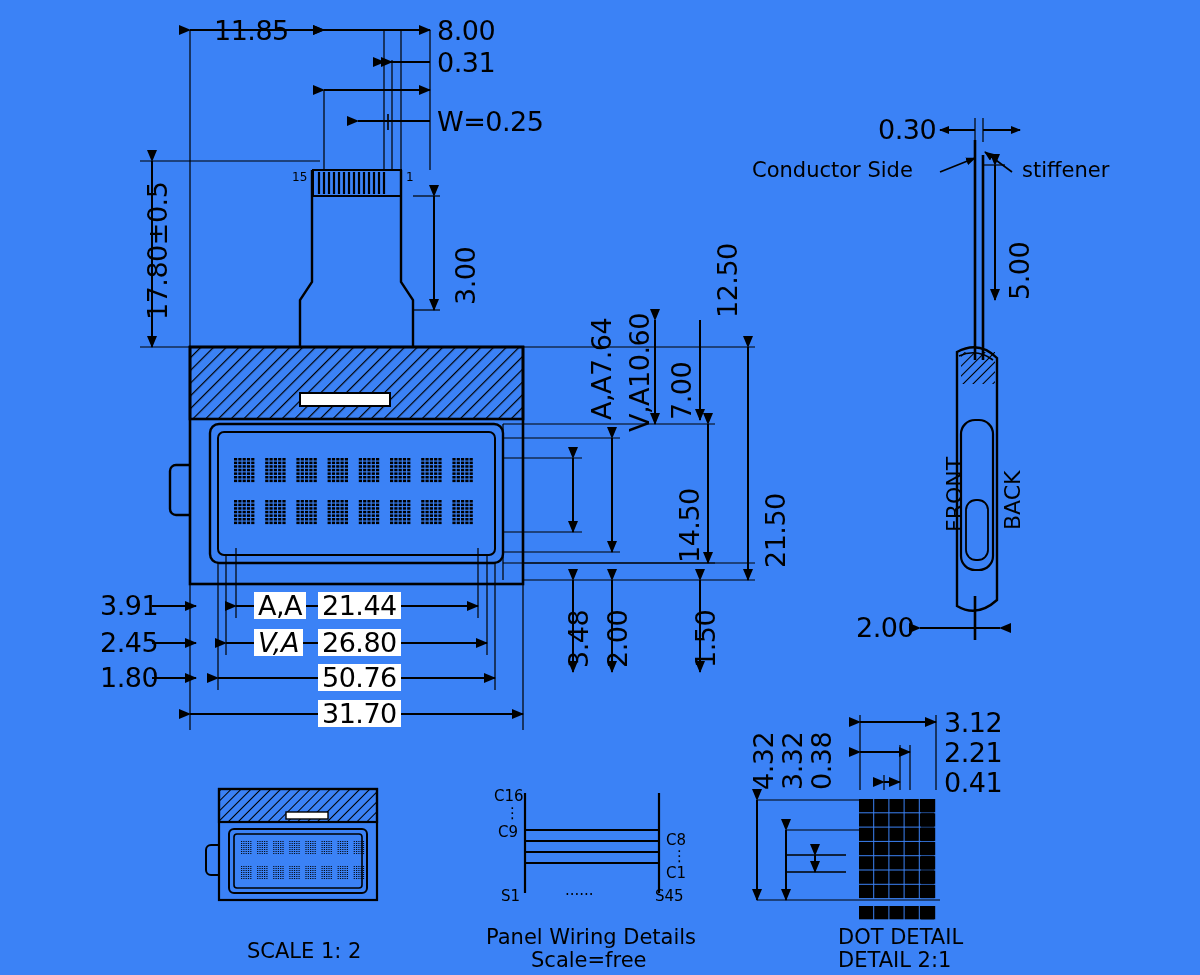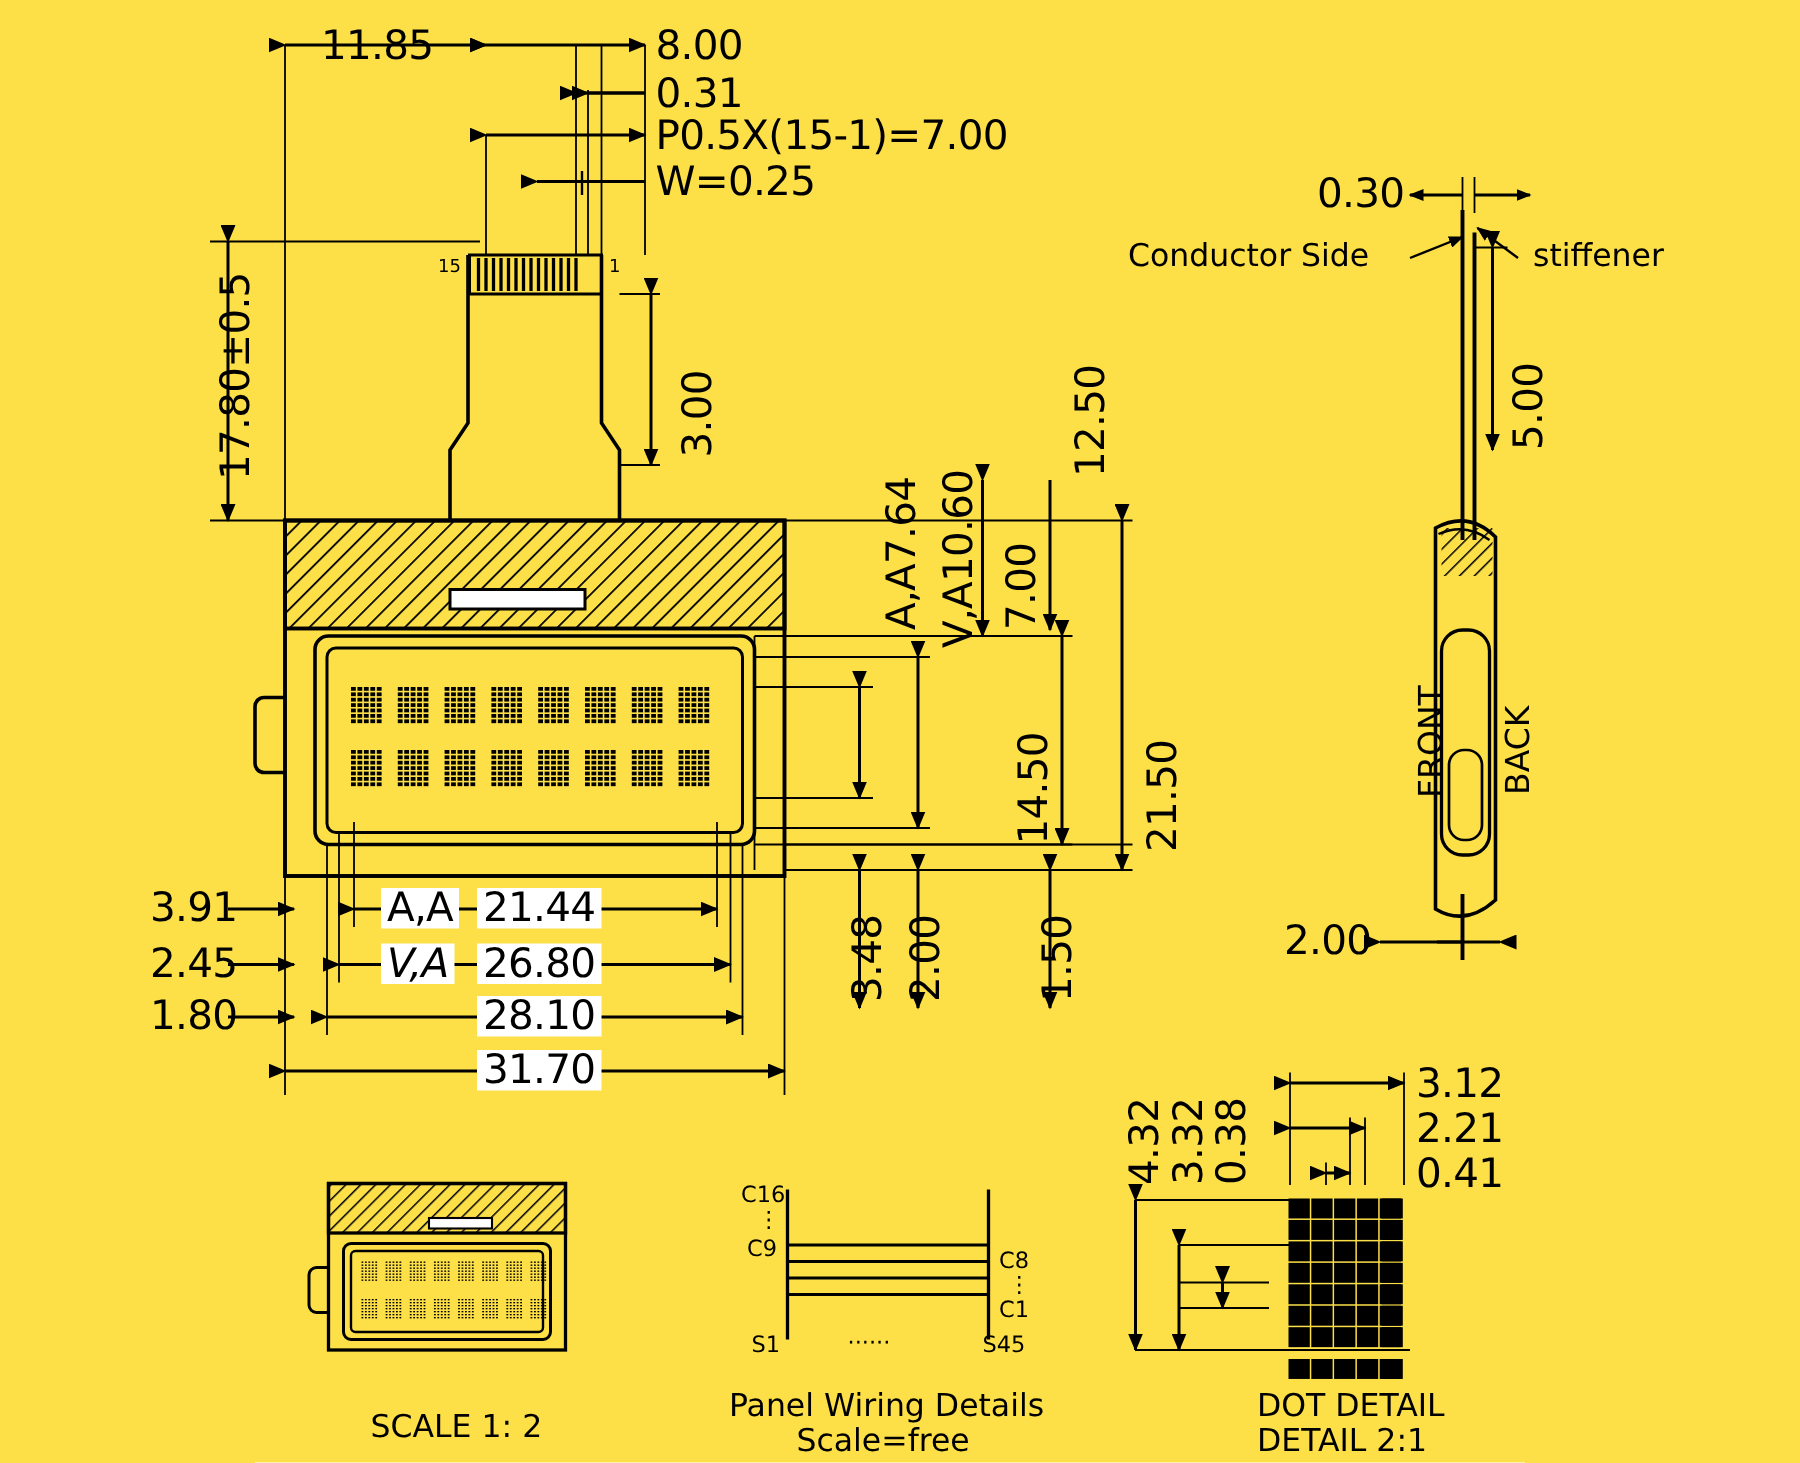--- a/index.html
+++ b/index.html
@@ -7,21 +7,21 @@
     padding: 0;
     background: #ffffff;
   }
   body {
     font-family: "DejaVu Sans", sans-serif;
   }
   #sheet {
     position: relative;
     width: 1200px;
     height: 975px;
-    background: #fde047;
+    background: #3b82f6;
     overflow: hidden;
   }
   #sheet svg {
     position: absolute;
     left: 0;
     top: 0;
   }
   .lbl {
     position: absolute;
     font-family: "DejaVu Sans", sans-serif;
@@ -1418,21 +1418,20 @@
       <line x1="884" y1="775" x2="884" y2="790" stroke-width="1.2"></line>
       <line x1="900" y1="745" x2="900" y2="790" stroke-width="1.2"></line>
       <line x1="910" y1="745" x2="910" y2="790" stroke-width="1.2"></line>
       <line x1="936" y1="715" x2="936" y2="790" stroke-width="1.2"></line>
     </g>
   </svg>
 
   <div class="lbl dim" style="left:214px; top:17px;">11.85</div>
   <div class="lbl dim" style="left:437px; top:17px;">8.00</div>
   <div class="lbl dim" style="left:437px; top:49px;">0.31</div>
-  <div class="lbl dim" style="left:437px; top:77px;">P0.5X(15-1)=7.00</div>
   <div class="lbl dim" style="left:437px; top:108px;">W=0.25</div>
 
   <div class="lbl tiny" style="left:292px; top:171px;">15</div>
   <div class="lbl tiny" style="left:406px; top:171px;">1</div>
 
   <div class="lbl dim rot90" style="left:144px; top:320px;">17.80±0.5</div>
   <div class="lbl dim rot90" style="left:452px; top:305px;">3.00</div>
   <div class="lbl dim rot90" style="left:714px; top:318px;">12.50</div>
   <div class="lbl dim rot90" style="left:588px; top:420px;">A,A7.64</div>
   <div class="lbl dim rot90" style="left:626px; top:432px;">V,A10.60</div>
@@ -1444,21 +1443,21 @@
   <div class="lbl dim rot90" style="left:692px; top:668px;">1.50</div>
 
   <div class="lbl dim" style="left:100px; top:592px;">3.91</div>
   <div class="lbl dim" style="left:100px; top:629px;">2.45</div>
   <div class="lbl dim" style="left:100px; top:664px;">1.80</div>
 
   <div class="lbl dim" style="left:254px; top:592px; background:#fff; padding:0 4px;">A,A</div>
   <div class="lbl dim" style="left:318px; top:592px; background:#fff; padding:0 4px;">21.44</div>
   <div class="lbl dim" style="left:254px; top:629px; background:#fff; padding:0 4px;font-style:italic;">V,A</div>
   <div class="lbl dim" style="left:318px; top:629px; background:#fff; padding:0 4px;">26.80</div>
-  <div class="lbl dim" style="left:318px; top:664px; background:#fff; padding:0 4px;">28.10</div>
+  <div class="lbl dim" style="left:318px; top:664px; background:#fff; padding:0 4px;">50.76</div>
   <div class="lbl dim" style="left:318px; top:700px; background:#fff; padding:0 4px;">31.70</div>
 
   <div class="lbl dim" style="left:878px; top:116px;">0.30</div>
   <div class="lbl cap" style="left:752px; top:160px;">Conductor Side</div>
   <div class="lbl cap" style="left:1022px; top:160px;">stiffener</div>
   <div class="lbl dim rot90" style="left:1006px; top:300px;">5.00</div>
   <div class="lbl dim-sm rot90" style="left:944px; top:532px;">FRONT</div>
   <div class="lbl dim-sm rot90" style="left:1002px; top:530px;">BACK</div>
   <div class="lbl dim" style="left:856px; top:614px;">2.00</div>
 

